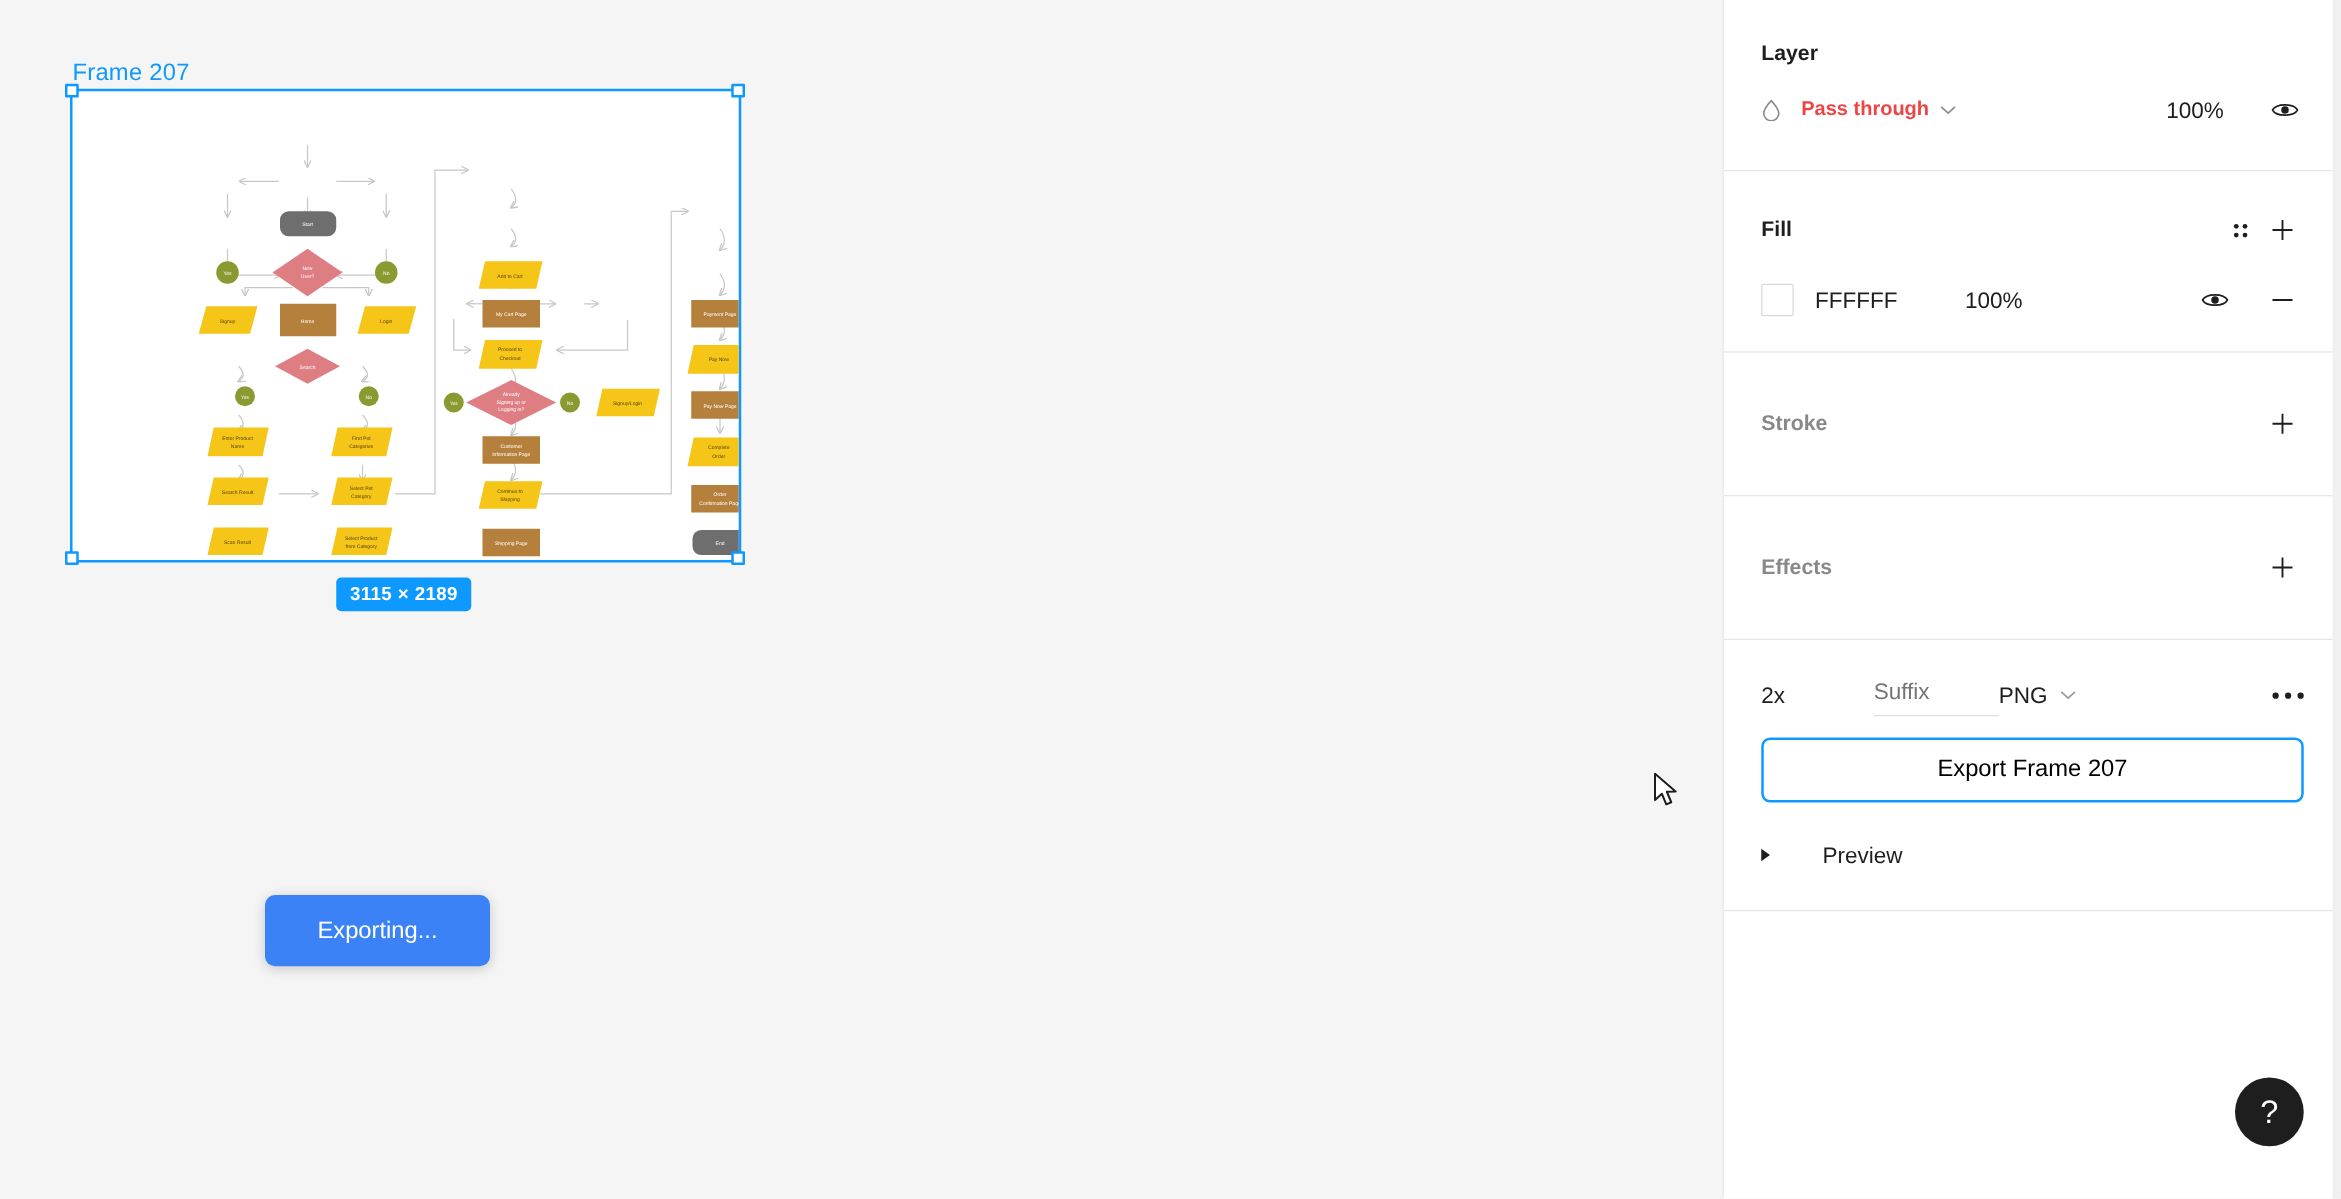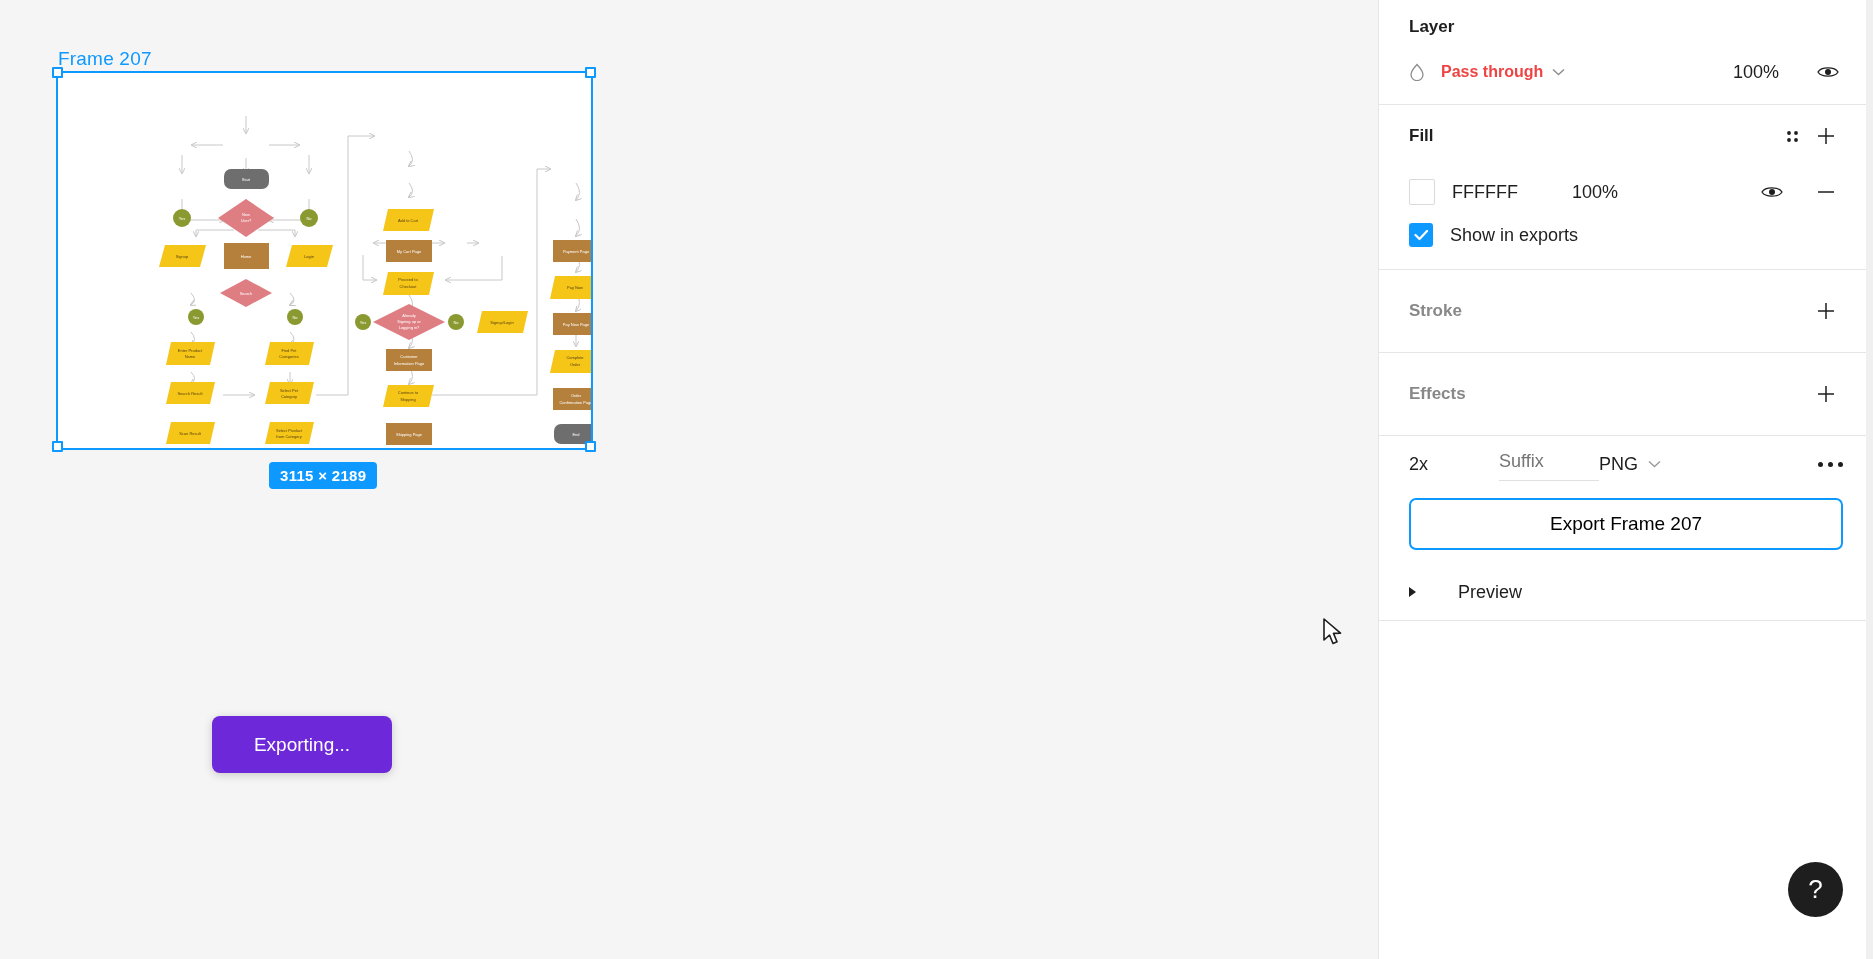--- a/index.html
+++ b/index.html
@@ -48,21 +48,21 @@
     background: #0d99ff; color: #fff;
     font-size: 15px; font-weight: 700;
     padding: 5px 11px; border-radius: 4px;
     white-space: nowrap; letter-spacing: .3px;
   }
 
   
   .toast {
     position: absolute; left: 212px; top: 716px;
     width: 180px; height: 57px;
-    background: #6d28d9; color: #ffffff;
+    background: #3b82f6; color: #ffffff;
     border-radius: 8px;
     display: flex; align-items: center; justify-content: center;
     font-size: 19px;
     box-shadow: 0 2px 10px rgba(0,0,0,.18);
   }
 
   
   .flow { position: absolute; left: 0; top: 0; width: 533px; height: 375px; }
   .flow svg { display:block; }
 
@@ -71,21 +71,21 @@
     position: absolute; left: 1378px; top: 0;
     width: 495px; height: 959px;
     background: #ffffff;
     border-left: 1px solid #e6e6e6;
     font-size: 16px; color: #333;
   }
   .panel-scroll-track {
     position: absolute; right: 0; top: 0; width: 7px; height: 959px;
     background: #f0f0f0;
   }
-  .section { border-bottom: 1px solid #e6e6e6; padding: 0 30px; }
+  .section { border-bottom: 1px solid #e6e6e6; padding: 16px 30px; }
   .sec-head {
     display: flex; align-items: center;
     height: 54px;
   }
   .sec-title { font-size: 17px; font-weight: 700; color: #1e1e1e; flex: 0 0 auto; }
   .sec-title.muted { color: #888; font-weight: 700; }
   .sec-spacer { flex: 1 1 auto; }
   .icon-btn {
     width: 34px; height: 34px;
     display: flex; align-items: center; justify-content: center;
@@ -378,28 +378,20 @@
               <path d="M1 7 C4 1.5 18 1.5 21 7 C18 12.5 4 12.5 1 7 Z" fill="none" stroke="#1e1e1e" stroke-width="1.3"></path>
               <circle cx="11" cy="7" r="3" fill="#1e1e1e"></circle>
             </svg>
         </span>
         <span class="icon-btn">
           <svg width="20" height="20" viewBox="0 0 20 20">
               <path d="M2 10 H18" stroke="#1e1e1e" stroke-width="1.5"></path>
             </svg>
         </span>
       </div>
-      <div class="check-row" style="padding-bottom:16px;">
-        <span class="checkbox">
-          <svg width="15" height="12" viewBox="0 0 15 12">
-              <path d="M1.5 6 L5.5 10 L13 2" fill="none" stroke="#fff" stroke-width="2.2" stroke-linecap="round" stroke-linejoin="round"></path>
-            </svg>
-        </span>
-        <span class="check-label">Show in exports</span>
-      </div>
     </div>
 
     <div class="section">
       <div class="sec-head" style="height:82px;">
         <span class="sec-title muted">Stroke</span>
         <span class="sec-spacer"></span>
         <span class="icon-btn">
           <svg width="20" height="20" viewBox="0 0 20 20">
               <path d="M10 2 V18 M2 10 H18" stroke="#1e1e1e" stroke-width="1.5"></path>
             </svg>

